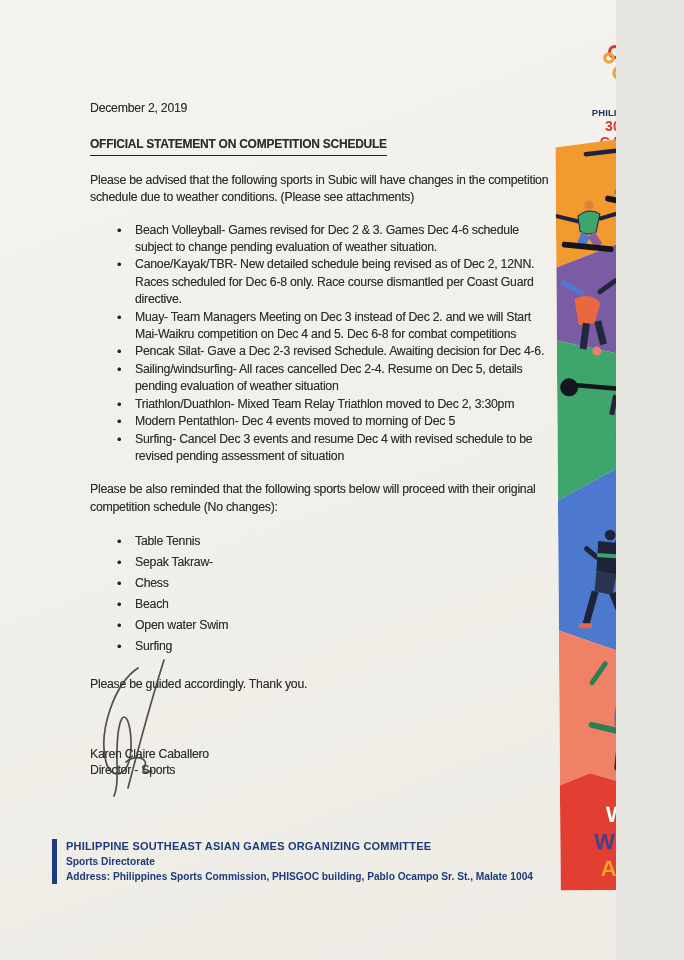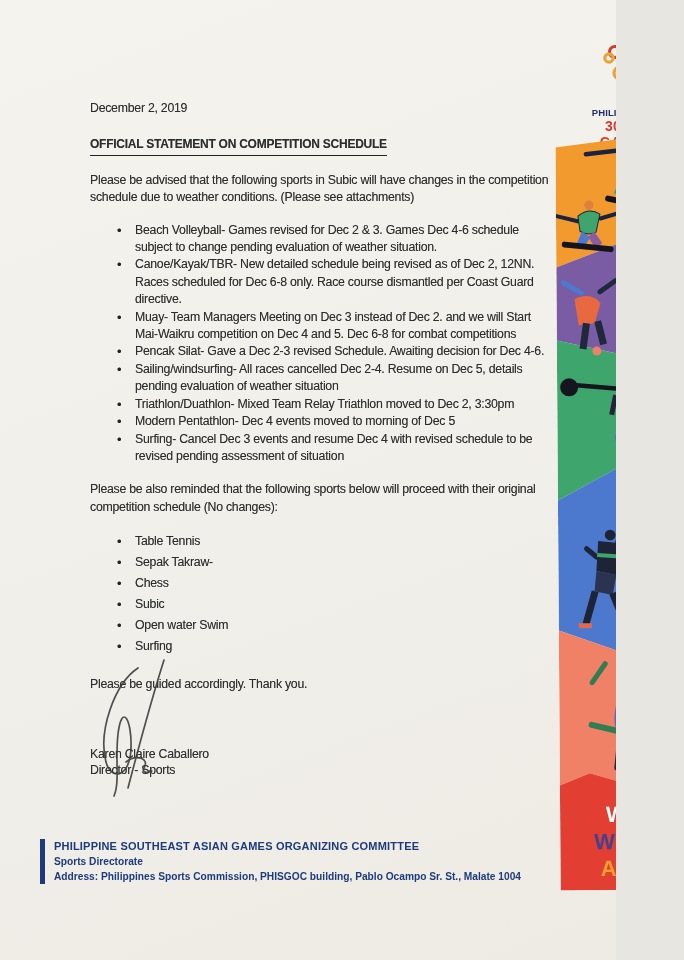--- a/index.html
+++ b/index.html
@@ -28,21 +28,21 @@
   ul.blist li { position:relative; padding-left:45px; }
   ul.blist li::before {
     content:"•"; position:absolute; left:27px; top:0; font-size:13px; color:#222;
   }
   ul.unchanged li { line-height:21px; }
   .closing { margin-top:19px; }
   .signer { margin-top:52px; line-height:16.5px; }
   
   .signature { position:absolute; left:76px; top:650px; }
   
-  .footer { position:absolute; left:40px; top:839px; display:flex; }
+  .footer { position:absolute; left:52px; top:839px; display:flex; }
   .footer-bar { width:5px; background:#1d3a7c; margin-right:9px; }
   .footer-text { color:#1d3a7c; }
   .footer-org { font-size:11px; font-weight:bold; letter-spacing:0.2px; line-height:15px; }
   .footer-dept { font-size:10.2px; font-weight:bold; line-height:15px; }
   .footer-addr { font-size:10.2px; font-weight:bold; line-height:15px; }
   
   .logo { position:absolute; left:590px; top:6px; width:88px; text-align:center; }
   .logo-line1 { font-size:9.5px; font-weight:bold; color:#223069; letter-spacing:0.1px; margin-top:1px; }
   .logo-line2 { font-size:14px; font-weight:bold; color:#d63a2f; letter-spacing:0.2px; }
   
@@ -97,21 +97,21 @@
       <li>Modern Pentathlon- Dec 4 events moved to morning of Dec 5</li>
       <li>Surfing- Cancel Dec 3 events and resume Dec 4 with revised schedule to be revised pending assessment of situation</li>
     </ul>
 
     <p class="para" style="margin-top:16px;">Please be also reminded that the following sports below will proceed with their original competition schedule (No changes):</p>
 
     <ul class="blist unchanged">
       <li>Table Tennis</li>
       <li>Sepak Takraw-</li>
       <li>Chess</li>
-      <li>Subic</li>
+      <li>Beach</li>
       <li>Open water Swim</li>
       <li>Surfing</li>
     </ul>
 
     <p class="closing">Please be guided accordingly. Thank you.</p>
 
     <div class="signer">
       <div>Karen Claire Caballero</div>
       <div>Director - Sports</div>
     </div>

